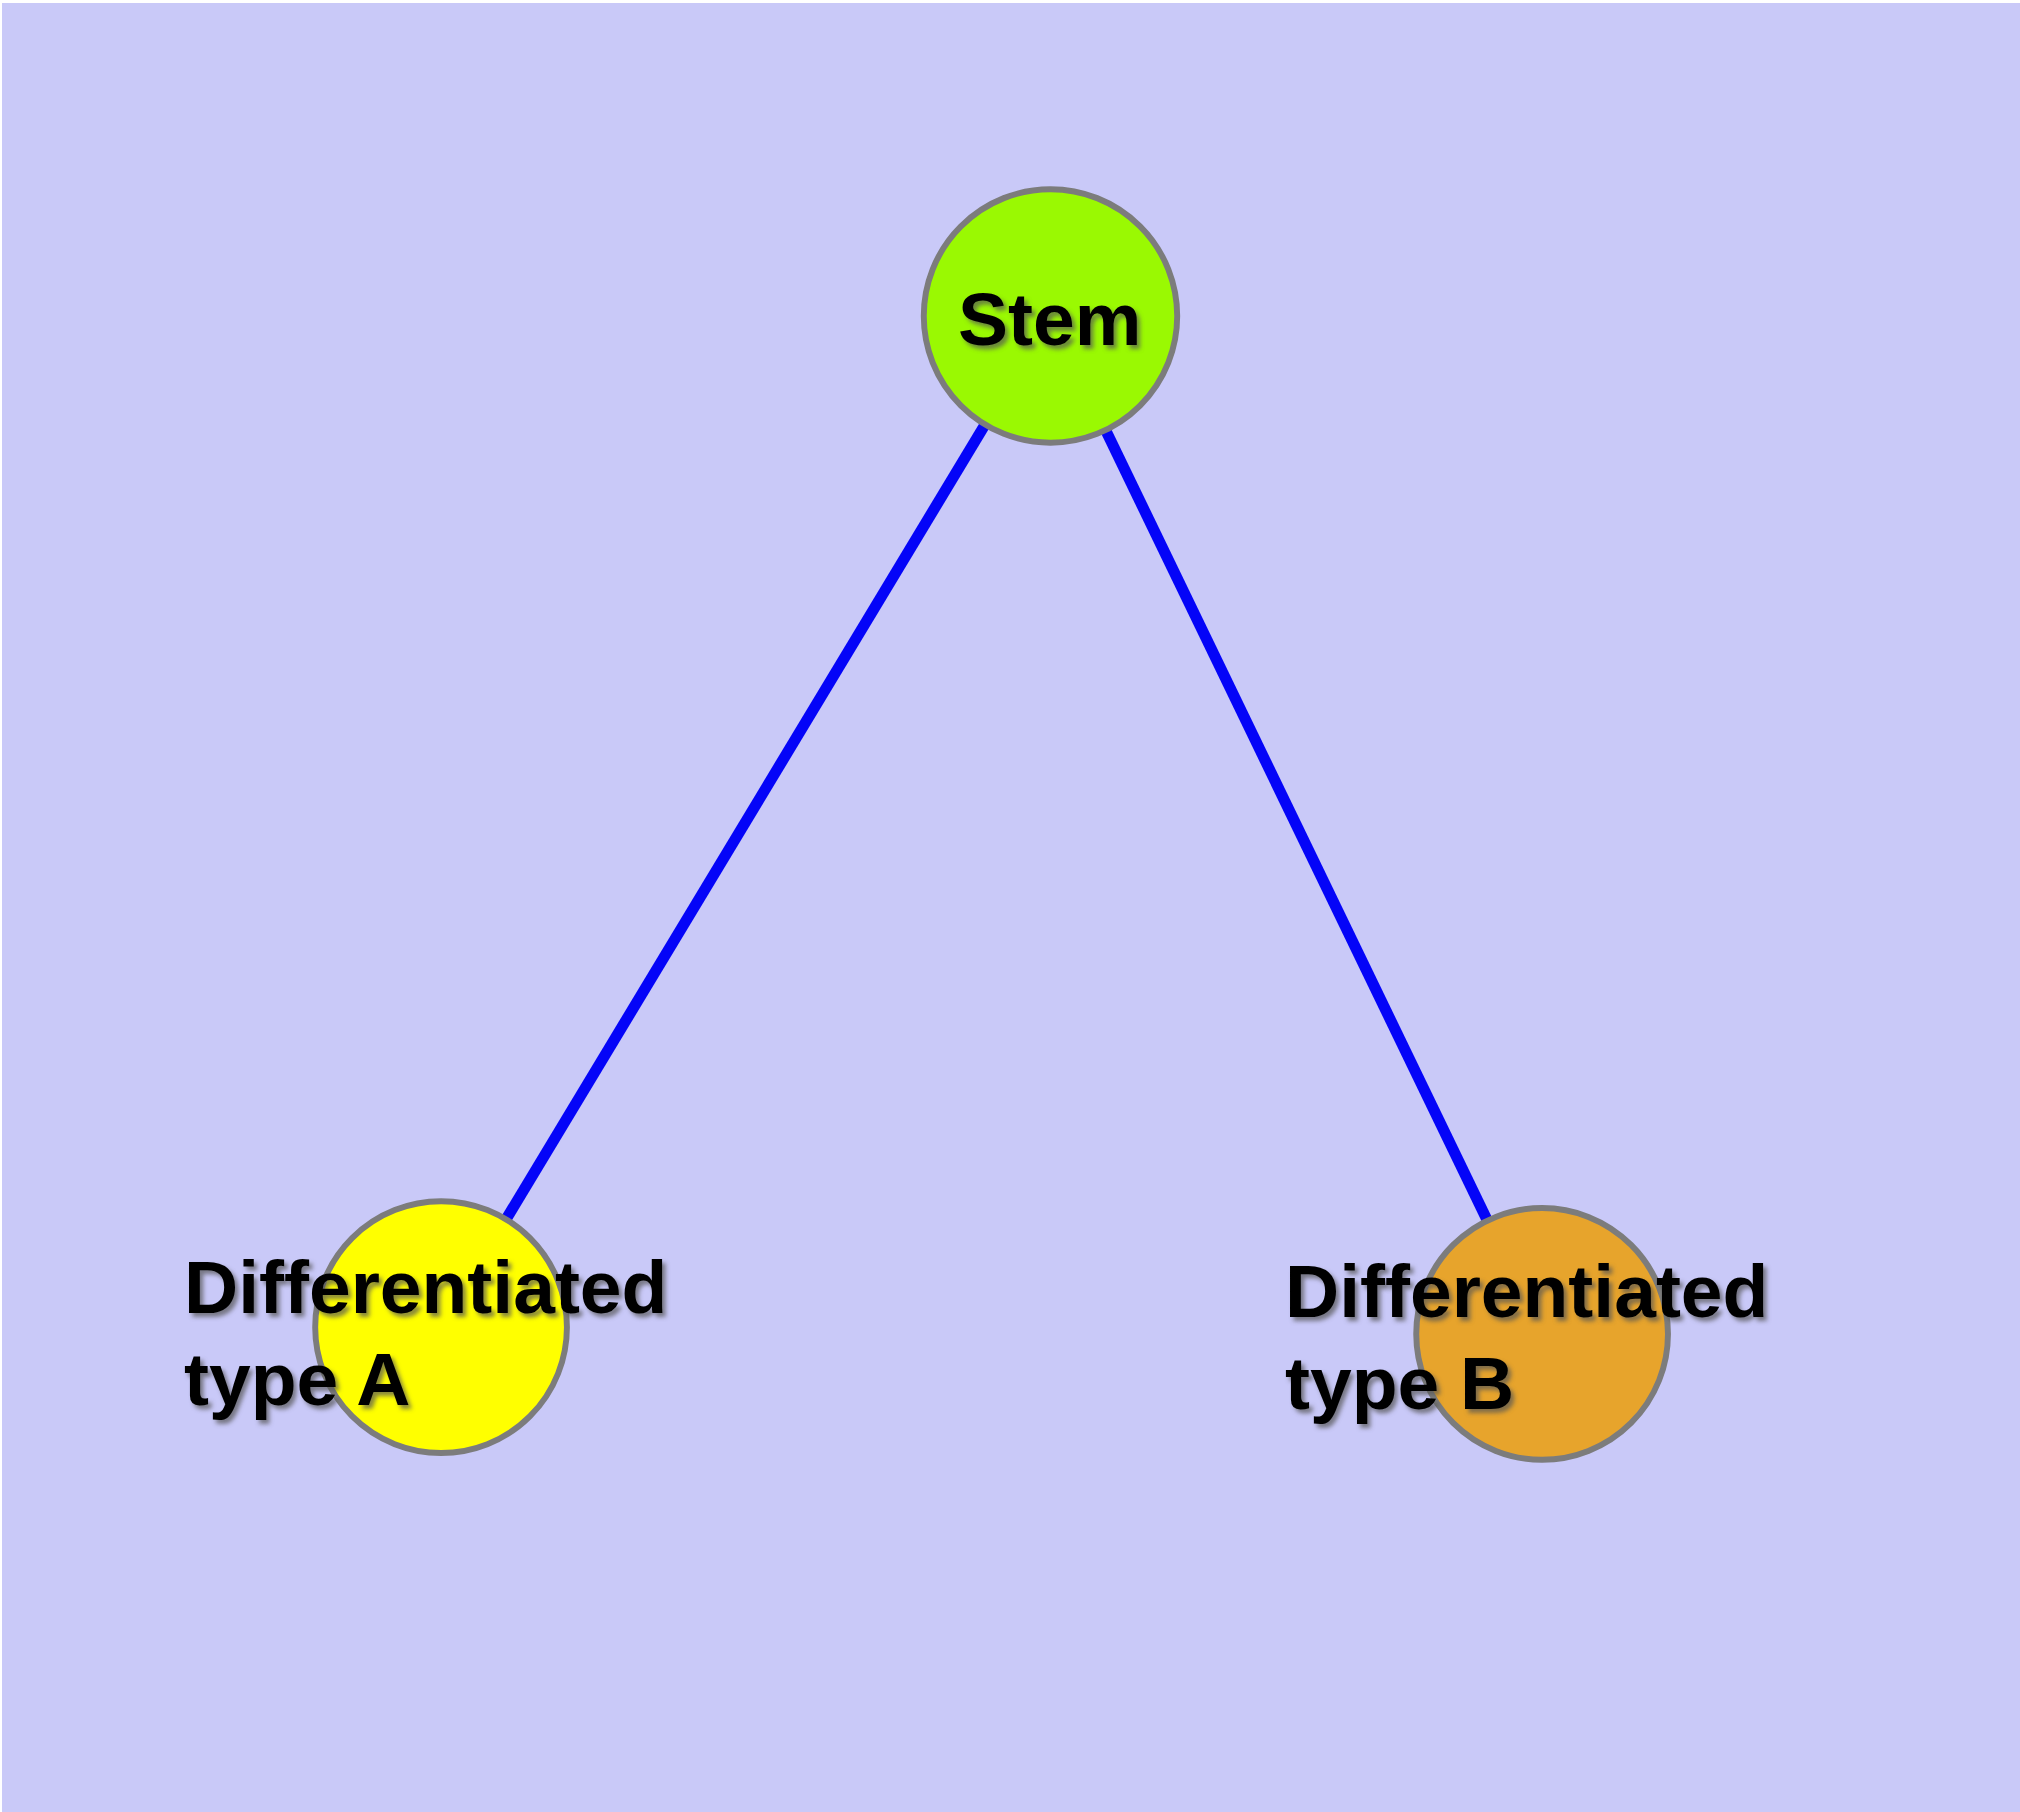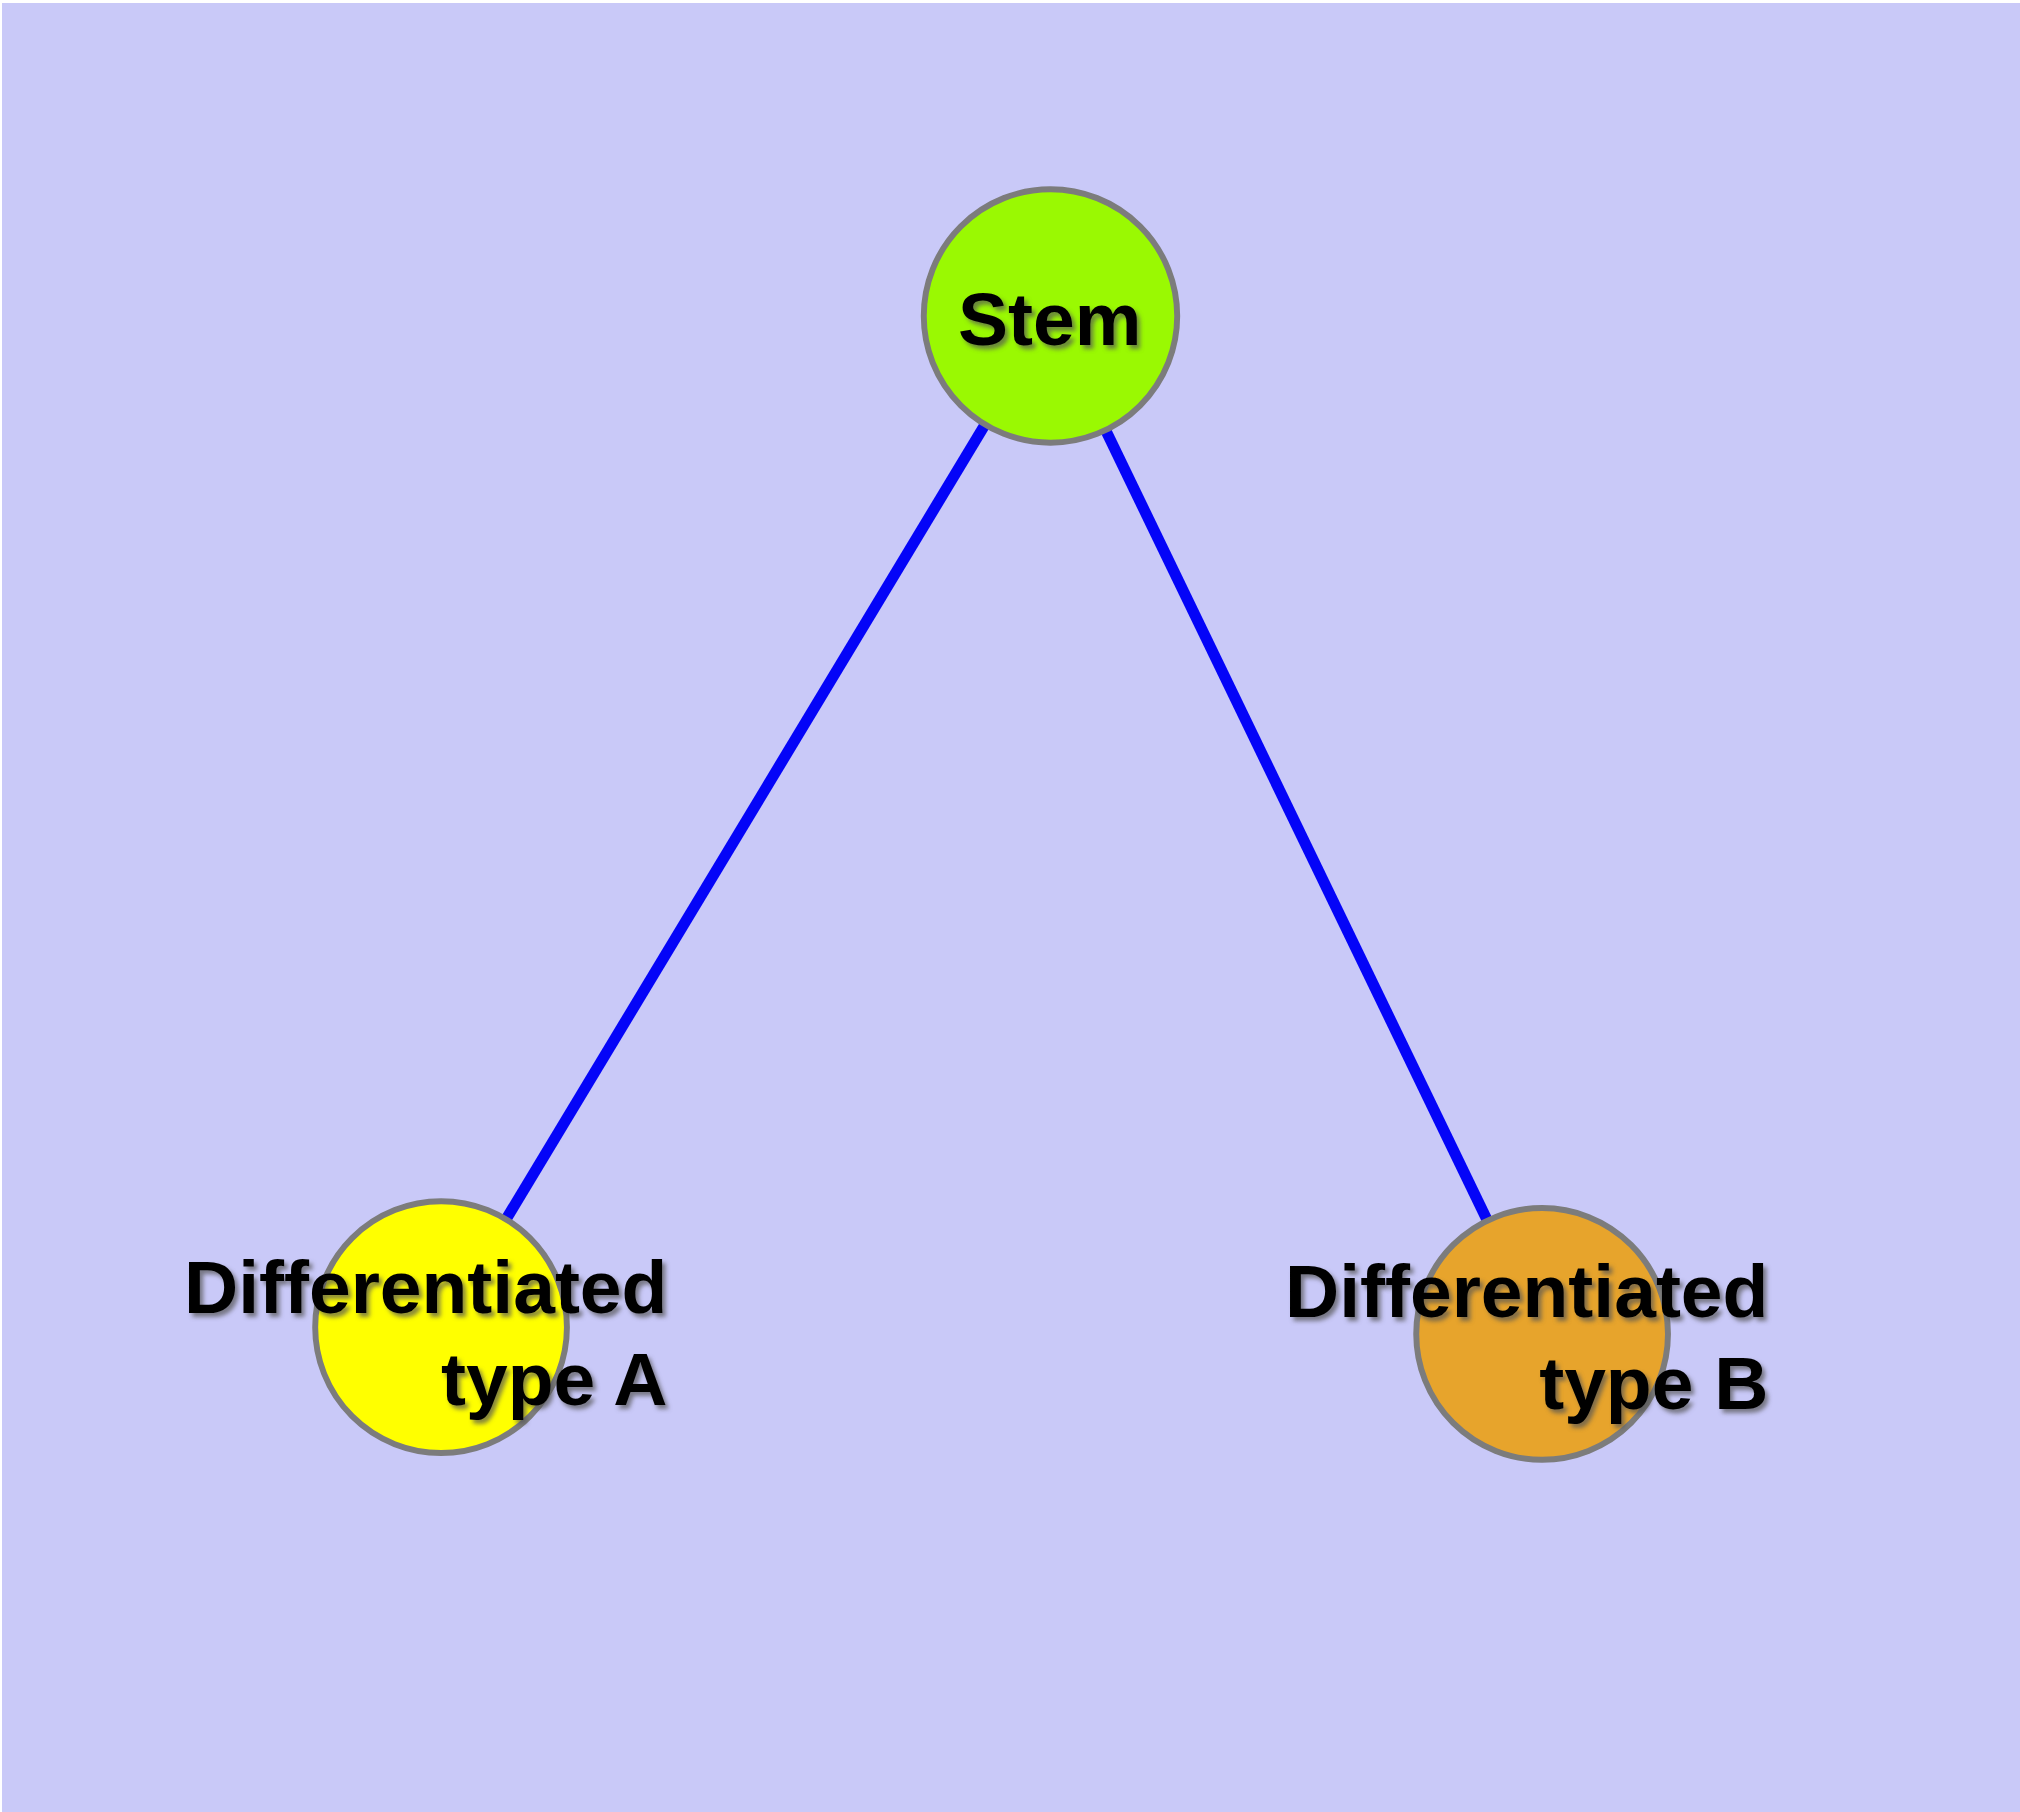--- a/index.html
+++ b/index.html
@@ -25,21 +25,21 @@
     left: 0;
     top: 0;
   }
   .node-label {
     position: absolute;
     transform: translate(-50%, -50%);
     font-weight: bold;
     font-size: 75px;
     line-height: 92px;
     color: #000000;
-    text-align: right;
+    text-align: left;
     white-space: pre-line;
     text-shadow: 3.4px 4.2px 4.2px rgba(85, 85, 85, 0.7);
     pointer-events: none;
   }
 </style>
 </head>
 <body>
 
 <div class="canvas">
   <svg id="graph-svg" width="2019" height="1810" viewBox="2 3 2382 2135">

